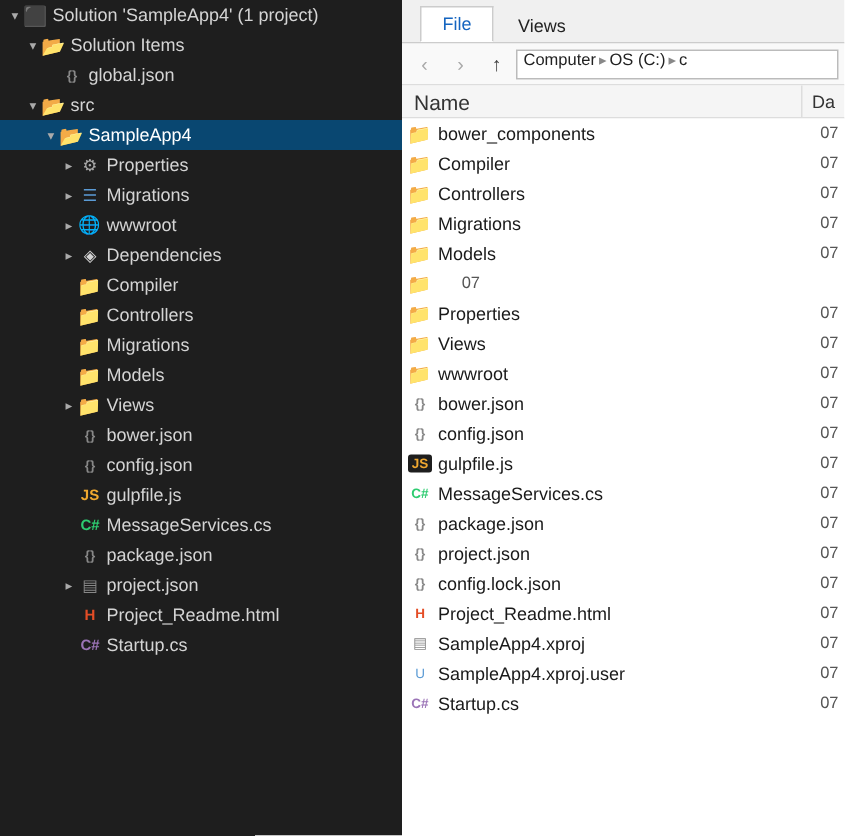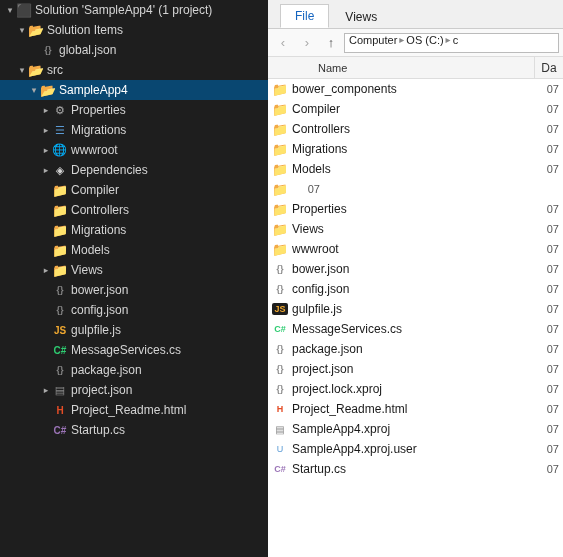--- a/index.html
+++ b/index.html
@@ -147,28 +147,27 @@
       display: flex;
       height: 22px;
       border-bottom: 1px solid #ddd;
       background: #f5f5f5;
       align-items: center;
       flex-shrink: 0;
     }
     .col-name {
       flex: 1;
       padding: 0 8px;
-      font-size: 11px;
+      font-size: 14px;
       color: #333;
       font-weight: 400;
       border-right: 1px solid #ddd;
       height: 100%;
       display: flex;
       align-items: center;
-      margin-left: 42px;
     }
     .col-date {
       width: 28px;
       padding: 0 4px;
       font-size: 12px;
       color: #333;
       text-align: center;
     }
 
     
@@ -504,21 +503,21 @@
         <span class="file-icon">
           <span style="font-size:9px;font-weight:bold;color:#888;">{}</span>
         </span>
         <span class="file-name">project.json</span>
         <span class="file-date">07</span>
       </div>
       <div class="file-row">
         <span class="file-icon">
           <span style="font-size:9px;font-weight:bold;color:#888;">{}</span>
         </span>
-        <span class="file-name">project.lock.xproj</span>
+        <span class="file-name">config.lock.json</span>
         <span class="file-date">07</span>
       </div>
       <div class="file-row">
         <span class="file-icon">
           <span style="font-size:9px;font-weight:bold;color:#e44d26;">H</span>
         </span>
         <span class="file-name">Project_Readme.html</span>
         <span class="file-date">07</span>
       </div>
       <div class="file-row">

